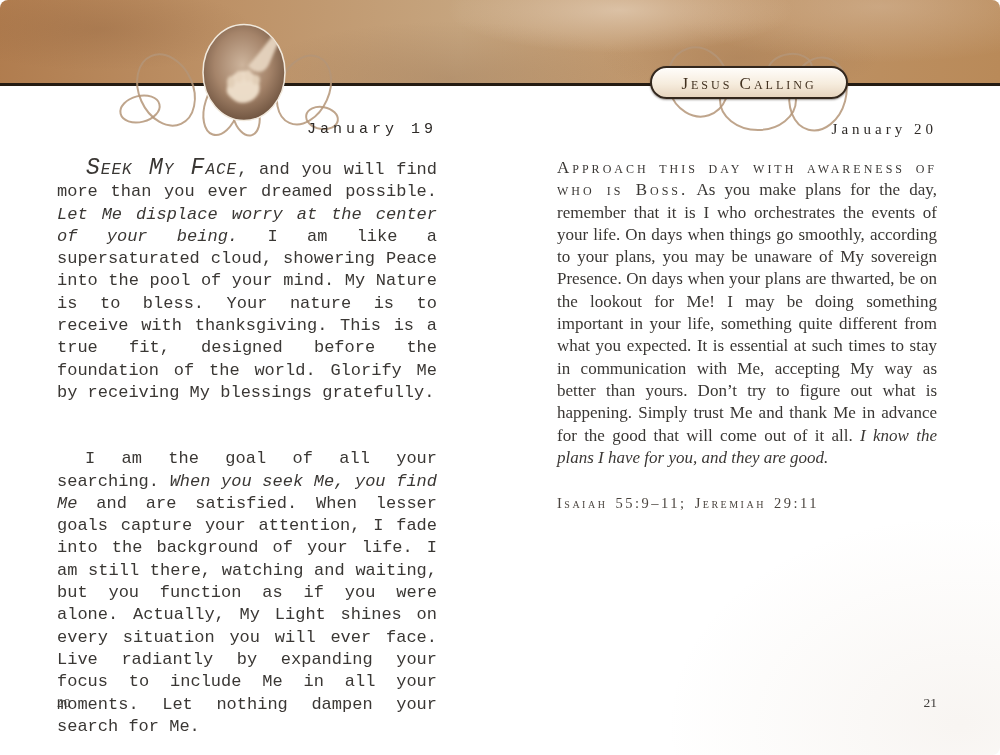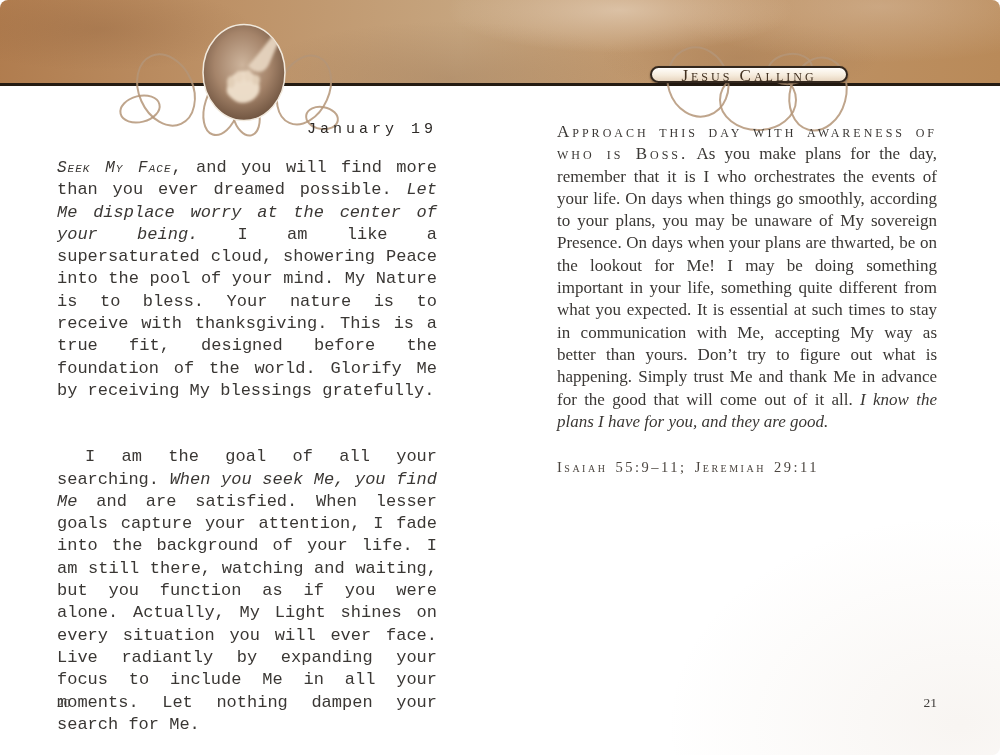--- a/index.html
+++ b/index.html
@@ -40,21 +40,21 @@
   }
   
   .flourish{position:absolute;pointer-events:none;}
   .flourish-left{left:118px;top:46px;width:225px;height:96px;}
   .flourish-right{left:640px;top:42px;width:235px;height:95px;}
   .flourish ellipse,.flourish path{fill:none;stroke:var(--swirl-tan);stroke-width:2;opacity:.85;}
   
   .hand-oval{position:absolute;left:202px;top:23px;width:84px;height:99px;}
   
   .brand-badge{
-    position:absolute;left:650px;top:66px;width:198px;height:17px;
+    position:absolute;left:650px;top:66px;width:198px;height:33px;
     border:2px solid var(--badge-border);border-radius:18px;
     background:linear-gradient(#fffdfa 0%,#f6ecdd 55%,#e7d5bf 100%);
     box-shadow:0 1px 2px rgba(30,20,10,0.45), inset 0 1px 0 rgba(255,255,255,0.8);
     display:flex;align-items:center;justify-content:center;
   }
   .brand-badge span{
     font-variant:small-caps;font-size:17px;letter-spacing:3px;
     color:#41301f;line-height:1;padding-top:1px;
   }
   
@@ -63,21 +63,21 @@
   .column-right{left:557px;}
   .date-heading{
     margin:0 0 19px 0;text-align:right;
     font-size:15px;letter-spacing:4px;color:var(--heading-dark);
   }
   .devotional-text p{
     margin:0;text-align:justify;
     font-size:17px;line-height:22.3px;color:var(--text-dark);
   }
   .devotional-text p.indent{text-indent:28px;margin-top:44px;}
-  .seg-lead-italic{font-variant:small-caps;font-style:italic;letter-spacing:1px;font-size:16px;}
+  .seg-lead-italic{font-variant:small-caps;font-style:italic;letter-spacing:1px;font-size:23px;margin-left:29px;}
   .seg-lead{font-variant:small-caps;letter-spacing:3px;font-size:17px;}
   .seg-italic{font-style:italic;}
   .scripture-ref{
     margin-top:23px;
     font-variant:small-caps;font-size:14.5px;letter-spacing:2.5px;
     word-spacing:2px;color:var(--scripture-gray);line-height:23px;
   }
   
   .page-number{position:absolute;top:695px;font-size:13.5px;color:#3f3d3a;}
   .page-number-left{left:57px;}
@@ -141,20 +141,21 @@
 
     <div class="devotional-text">
       <p><span class="seg-lead-italic">Seek My Face</span><span>, and you will find more than you ever dreamed possible. </span><span class="seg-italic">Let Me displace worry at the center of your being.</span><span> I am like a supersaturated cloud, showering Peace into the pool of your mind. My Nature is to bless. Your nature is to receive with thanksgiving. This is a true fit, designed before the foundation of the world. Glorify Me by receiving My blessings gratefully.</span></p>
       <p class="indent"><span>I am the goal of all your searching. </span><span class="seg-italic">When you seek Me, you find Me</span><span> and are satisfied. When lesser goals capture your attention, I fade into the background of your life. I am still there, watching and waiting, but you function as if you were alone. Actually, My Light shines on every situation you will ever face. Live radiantly by expanding your focus to include Me in all your moments. Let nothing dampen your search for Me.</span></p>
     </div>
 
     <p class="scripture-ref">Psalm 27:8 true; Philippians 4:7 msg; Jeremiah 29:13</p>
   </div>
 
   <div class="column column-right">
+    <p class="date-heading">January 20</p>
 
     <div class="devotional-text">
       <p><span class="seg-lead">Approach this day with awareness of who is Boss.</span><span> As you make plans for the day, remember that it is I who orchestrates the events of your life. On days when things go smoothly, according to your plans, you may be unaware of My sovereign Presence. On days when your plans are thwarted, be on the lookout for Me! I may be doing something important in your life, something quite different from what you expected. It is essential at such times to stay in communication with Me, accepting My way as better than yours. Don’t try to figure out what is happening. Simply trust Me and thank Me in advance for the good that will come out of it all. </span><span class="seg-italic">I know the plans I have for you, and they are good.</span></p>
     </div>
 
     <p class="scripture-ref">Isaiah 55:9–11; Jeremiah 29:11</p>
   </div>
 
   <div class="page-number page-number-left">20</div>
   <div class="page-number page-number-right">21</div>

